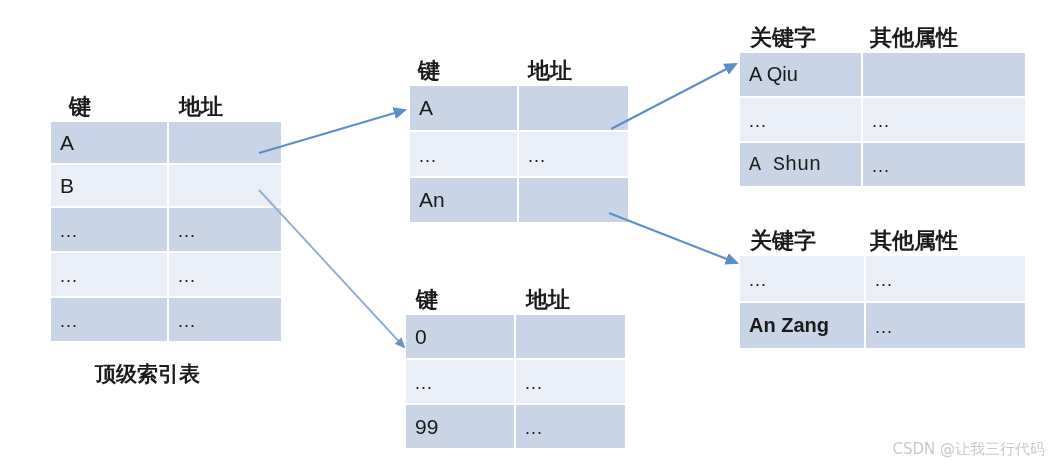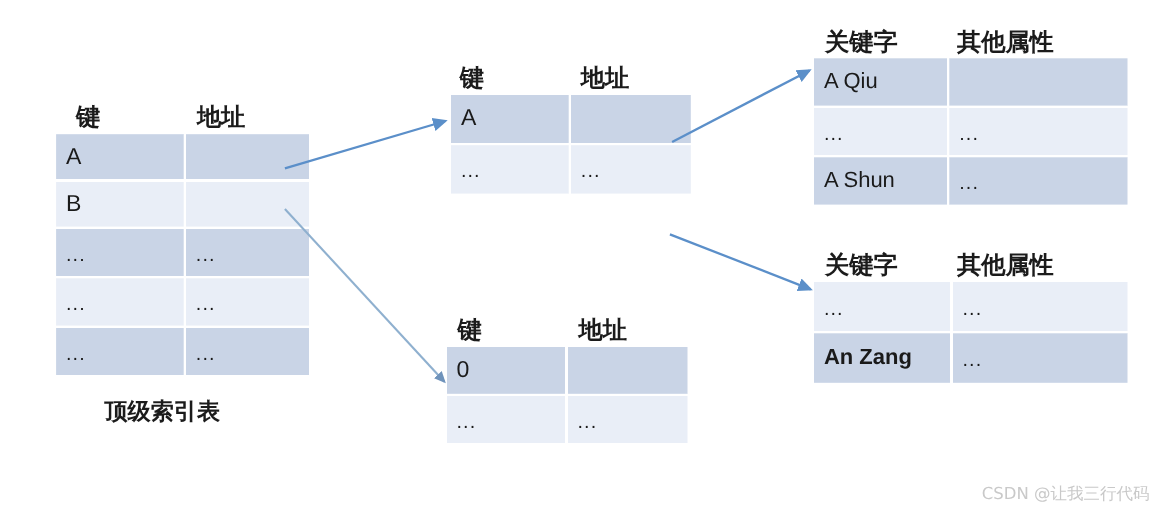--- a/index.html
+++ b/index.html
@@ -183,20 +183,28 @@
           </td>
         </tr>
         <tr class="row-light">
           <td style="height:44px;">
             <span class="cell-txt dots" style="font-size:18px;">...</span>
           </td>
           <td>
             <span class="cell-txt dots" style="font-size:18px;">...</span>
           </td>
         </tr>
+        <tr class="row-dark">
+          <td style="height:44px;">
+            <span class="cell-txt" style="font-size:21px;">An</span>
+          </td>
+          <td>
+            <span class="cell-txt" style="font-size:18px;"></span>
+          </td>
+        </tr>
       </tbody>
     </table>
   </div>
 
   <div class="tbl" id="tbl-mid-n" style="left:406px; top:281px; width:219px;">
     <div class="hdr">
       <span style="left:10px; font-size:22px;">键</span>
       <span style="left:120px; font-size:22px;">地址</span>
     </div>
     <table class="grid">
@@ -214,20 +222,28 @@
           </td>
         </tr>
         <tr class="row-light">
           <td style="height:43px;">
             <span class="cell-txt dots" style="font-size:18px;">...</span>
           </td>
           <td>
             <span class="cell-txt dots" style="font-size:18px;">...</span>
           </td>
         </tr>
+        <tr class="row-dark">
+          <td style="height:43px;">
+            <span class="cell-txt" style="font-size:21px;">99</span>
+          </td>
+          <td>
+            <span class="cell-txt dots" style="font-size:18px;">...</span>
+          </td>
+        </tr>
       </tbody>
     </table>
   </div>
 
   <div class="tbl" id="tbl-leaf-a" style="left:740px; top:19px; width:285px;">
     <div class="hdr">
       <span style="left:10px; font-size:22px;">关键字</span>
       <span style="left:130px; font-size:22px;">其他属性</span>
     </div>
     <table class="grid">
@@ -246,21 +262,21 @@
         </tr>
         <tr class="row-light">
           <td style="height:43px;">
             <span class="cell-txt dots" style="font-size:18px;">...</span>
           </td>
           <td>
             <span class="cell-txt dots" style="font-size:18px;">...</span>
           </td>
         </tr>
         <tr class="row-dark">
-          <td style="height:43px;">
+          <td style="height:43px;font-family:Liberation Mono, monospace;">
             <span class="cell-txt" style="font-size:20px;">A Shun</span>
           </td>
           <td>
             <span class="cell-txt dots" style="font-size:18px;">...</span>
           </td>
         </tr>
       </tbody>
     </table>
   </div>
 

